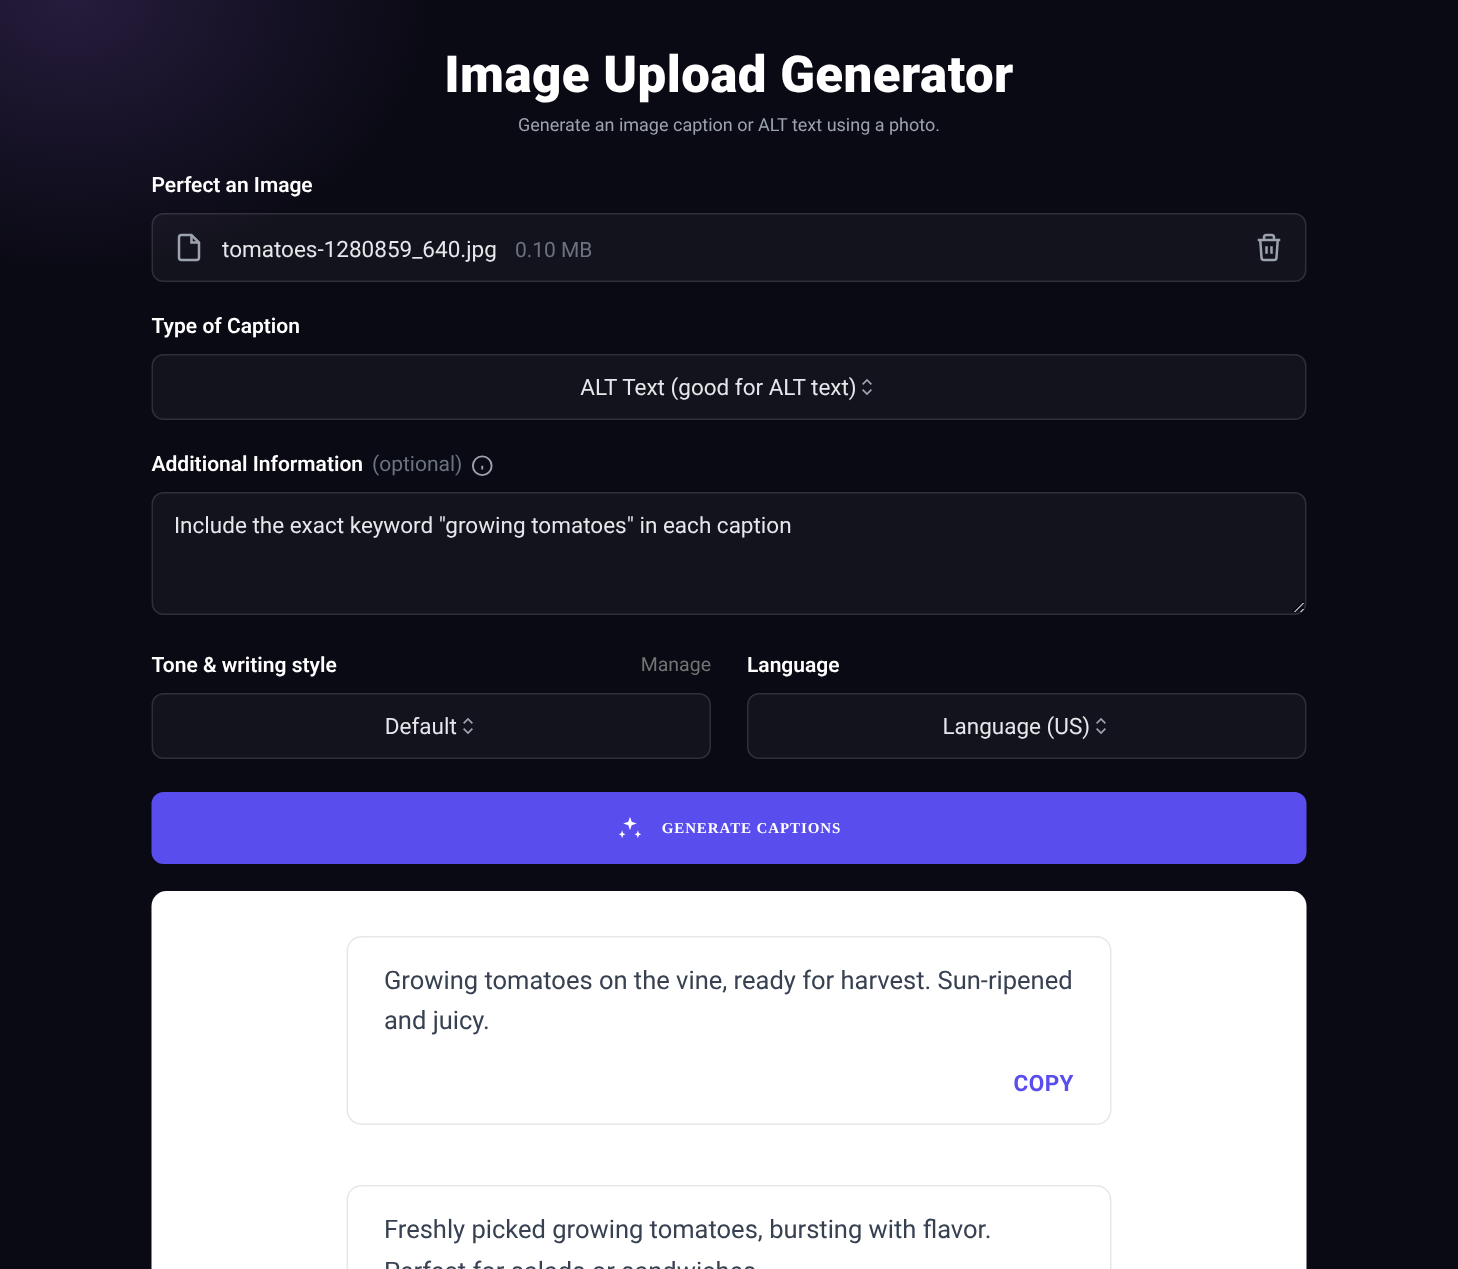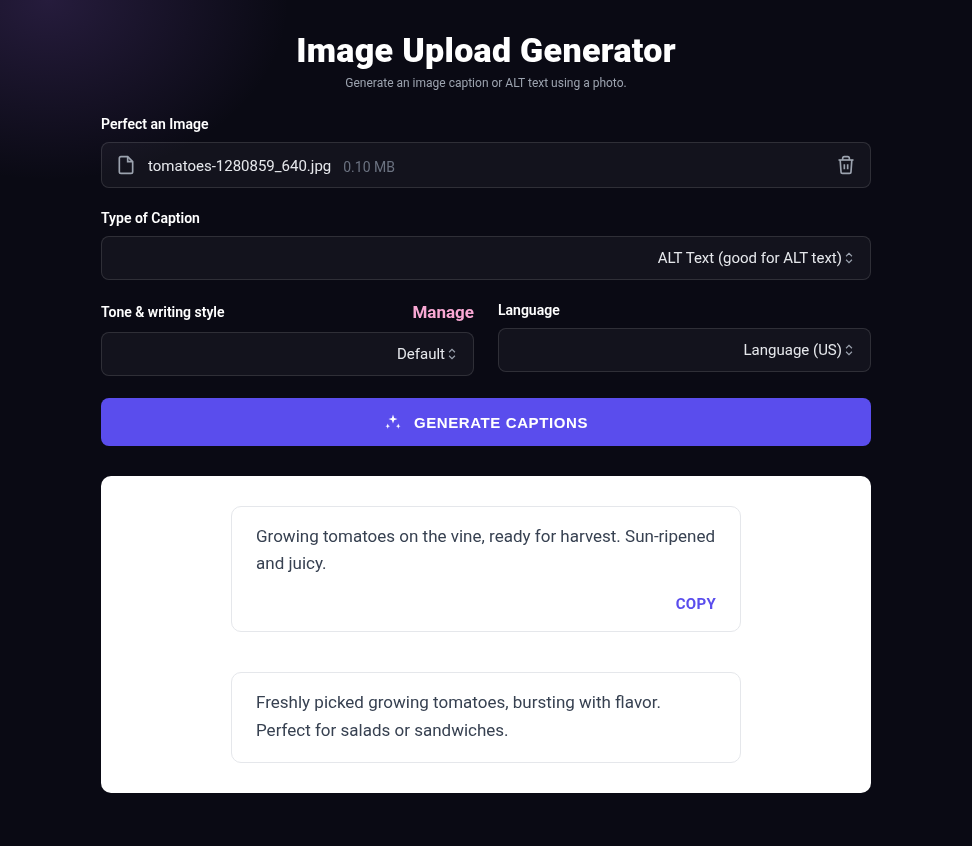--- a/index.html
+++ b/index.html
@@ -43,24 +43,23 @@
 .label .optional {
   color: #6b7280;
   font-weight: 400;
 }
 .label-row {
   display: flex;
   justify-content: space-between;
   margin-bottom: 10px;
 }
 .label-row .manage {
-  font-size: 17px;
-  color: #f9a8d4;
-  cursor: pointer;
-  font-weight: bold;
+  font-size: 13px;
+  color: #737373;
+  cursor: pointer;
 }
 .field-block { margin-bottom: 22px; }
 .upload-box {
   background: rgba(255,255,255,0.04);
   border: 1px solid rgba(255,255,255,0.12);
   border-radius: 8px;
   padding: 12px 14px;
   display: flex;
   align-items: flex-end;
   gap: 12px;
@@ -78,21 +77,21 @@
   color: #9ca3af;
   cursor: pointer;
 }
 .select-box {
   background: rgba(255,255,255,0.04);
   border: 1px solid rgba(255,255,255,0.12);
   border-radius: 8px;
   padding: 12px 14px;
   display: flex;
   align-items: center;
-  justify-content: flex-end;
+  justify-content: center;
   cursor: pointer;
   font-size: 15px;
   color: #e5e7eb;
 }
 .chevrons {
   width: 14px; height: 14px;
   color: #9ca3af;
 }
 .textarea {
   background: rgba(255,255,255,0.04);
@@ -116,30 +115,31 @@
   width: 15px; height: 15px;
   color: #9ca3af;
 }
 .generate-btn {
   width: 100%;
   background: #5a4ded;
   border: none;
   border-radius: 8px;
   padding: 15px;
   color: #ffffff;
-  font-size: 15px;
+  font-size: 10px;
   font-weight: 800;
   letter-spacing: 0.6px;
   cursor: pointer;
   display: flex;
   align-items: center;
   justify-content: center;
   gap: 12px;
   margin-top: 6px;
-  margin-bottom: 30px;
+  margin-bottom: 18px;
+  font-family: Liberation Serif, serif;
 }
 .sparkle-icon {
   width: 18px; height: 18px;
   color: #ffffff;
 }
 .results {
   background: #ffffff;
   border-radius: 10px;
   padding: 30px 30px;
   color: #1f2937;
@@ -196,20 +196,32 @@
     <div class="label">Type of Caption</div>
     <div class="select-box">
       <span>ALT Text (good for ALT text)</span>
       <svg class="chevrons" viewBox="0 0 24 24" fill="none" stroke="currentColor" stroke-width="2">
           <polyline points="7 15 12 20 17 15"></polyline>
           <polyline points="7 9 12 4 17 9"></polyline>
         </svg>
     </div>
   </div>
 
+  <div class="field-block">
+    <div class="label">
+      <span>Additional Information</span>
+      <span class="optional">(optional)</span>
+      <svg class="info-icon" viewBox="0 0 24 24" fill="none" stroke="currentColor" stroke-width="2">
+          <circle cx="12" cy="12" r="10"></circle>
+          <line x1="12" y1="16" x2="12" y2="12"></line>
+          <line x1="12" y1="8" x2="12.01" y2="8"></line>
+        </svg>
+    </div>
+    <textarea class="textarea" style="">Include the exact keyword "growing tomatoes" in each caption</textarea>
+  </div>
 
   <div class="row field-block">
     <div class="col">
       <div class="label-row">
         <div class="label" style="margin:0">Tone &amp; writing style</div>
         <span class="manage">Manage</span>
       </div>
       <div class="select-box">
         <span>Default</span>
         <svg class="chevrons" viewBox="0 0 24 24" fill="none" stroke="currentColor" stroke-width="2">

